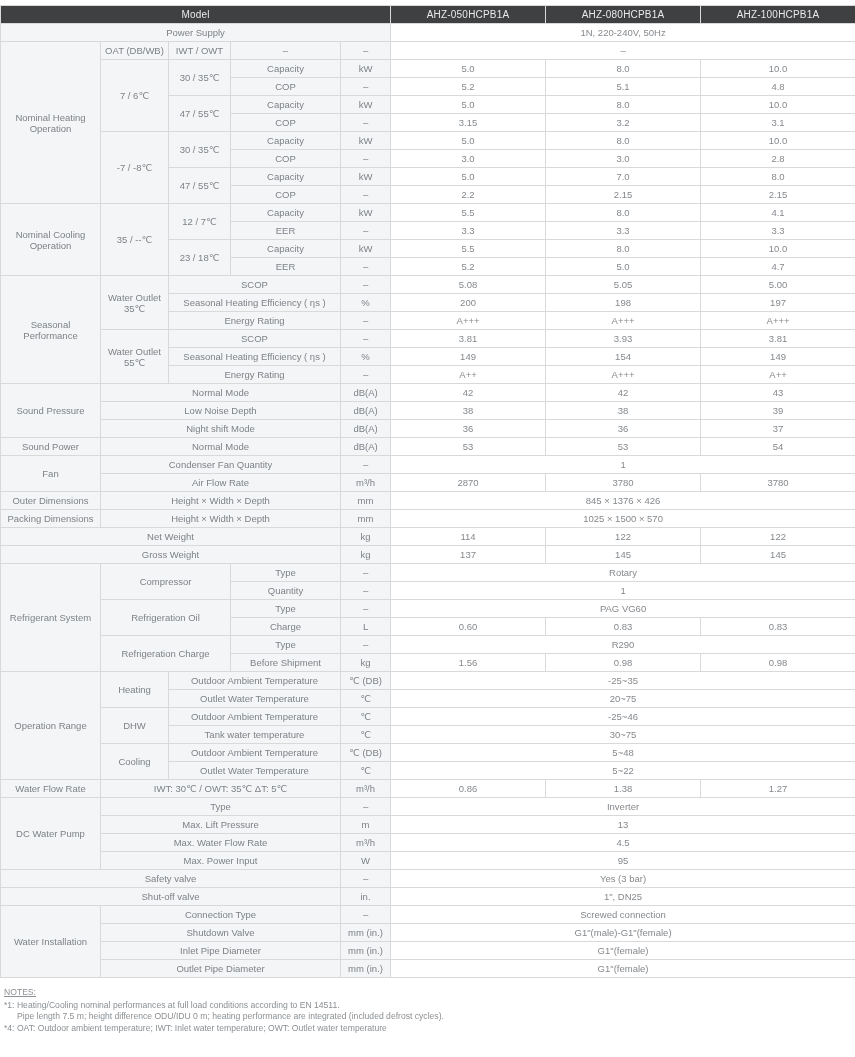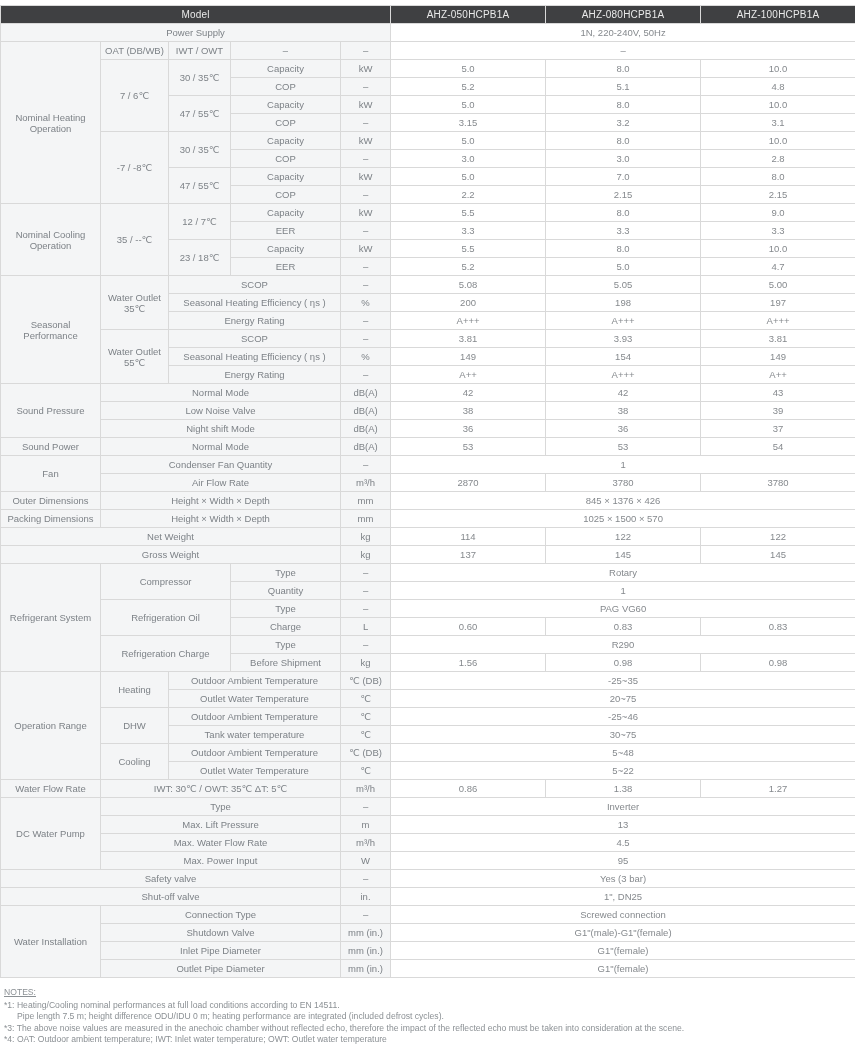--- a/index.html
+++ b/index.html
@@ -119,21 +119,21 @@
           <td class="v">2.15</td>
         </tr>
         <tr class="sec">
           <td rowspan="4" class="l">Nominal Cooling Operation</td>
           <td rowspan="4" class="l">35 / --℃</td>
           <td rowspan="2" class="l">12 / 7℃</td>
           <td class="l">Capacity</td>
           <td class="u">kW</td>
           <td class="v">5.5</td>
           <td class="v">8.0</td>
-          <td class="v">9.0</td>
+          <td class="v">4.1</td>
         </tr>
         <tr>
           <td class="l">EER</td>
           <td class="u">–</td>
           <td class="v">3.3</td>
           <td class="v">3.3</td>
           <td class="v">3.3</td>
         </tr>
         <tr>
           <td rowspan="2" class="l">23 / 18℃</td>
@@ -197,21 +197,21 @@
         </tr>
         <tr class="sec">
           <td rowspan="3" class="l">Sound Pressure</td>
           <td colspan="3" class="l">Normal Mode</td>
           <td class="u">dB(A)</td>
           <td class="v">42</td>
           <td class="v">42</td>
           <td class="v">43</td>
         </tr>
         <tr>
-          <td colspan="3" class="l">Low Noise Valve</td>
+          <td colspan="3" class="l">Low Noise Depth</td>
           <td class="u">dB(A)</td>
           <td class="v">38</td>
           <td class="v">38</td>
           <td class="v">39</td>
         </tr>
         <tr>
           <td colspan="3" class="l">Night shift Mode</td>
           <td class="u">dB(A)</td>
           <td class="v">36</td>
           <td class="v">36</td>
@@ -396,17 +396,16 @@
           <td class="u">mm (in.)</td>
           <td colspan="3" class="v">G1"(female)</td>
         </tr>
       </tbody>
   </table>
 
   <div class="notes">
     <div class="nt">NOTES:</div>
     <div class="nl">*1: Heating/Cooling nominal performances at full load conditions according to EN 14511.</div>
     <div class="nl indent">Pipe length 7.5 m; height difference ODU/IDU 0 m; heating performance are integrated (included defrost cycles).</div>
-    <div class="nl">*3: The above noise values are measured in the anechoic chamber without reflected echo, therefore the impact of the reflected echo must be taken into consideration at the scene.</div>
     <div class="nl">*4: OAT: Outdoor ambient temperature; IWT: Inlet water temperature; OWT: Outlet water temperature</div>
   </div>
 
 </div>
 
 </body></html>

